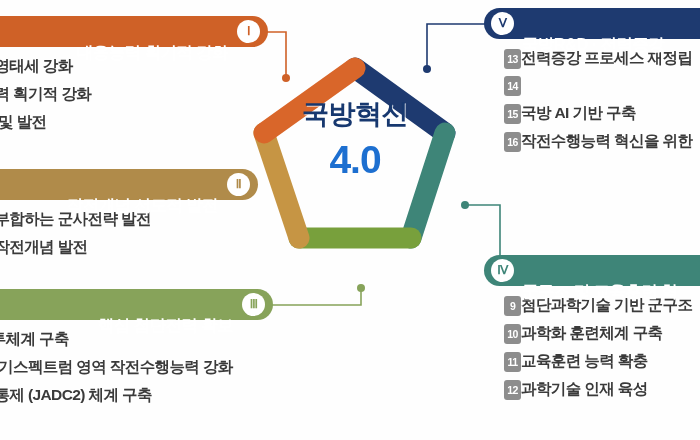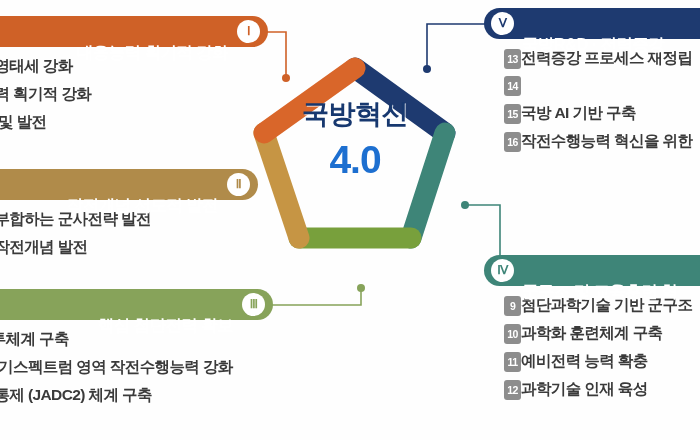--- a/index.html
+++ b/index.html
@@ -256,21 +256,21 @@
       <div class="item">
         <span class="num">9</span>
         <span class="item-text">첨단과학기술 기반 군구조</span>
       </div>
       <div class="item">
         <span class="num">10</span>
         <span class="item-text">과학화 훈련체계 구축</span>
       </div>
       <div class="item">
         <span class="num">11</span>
-        <span class="item-text">예비전력 능력 확충</span>
+        <span class="item-text">교육훈련 능력 확충</span>
       </div>
       <div class="item">
         <span class="num">12</span>
         <span class="item-text">과학기술 인재 육성</span>
       </div>
     </div>
   </div>
 
 </div>
 

